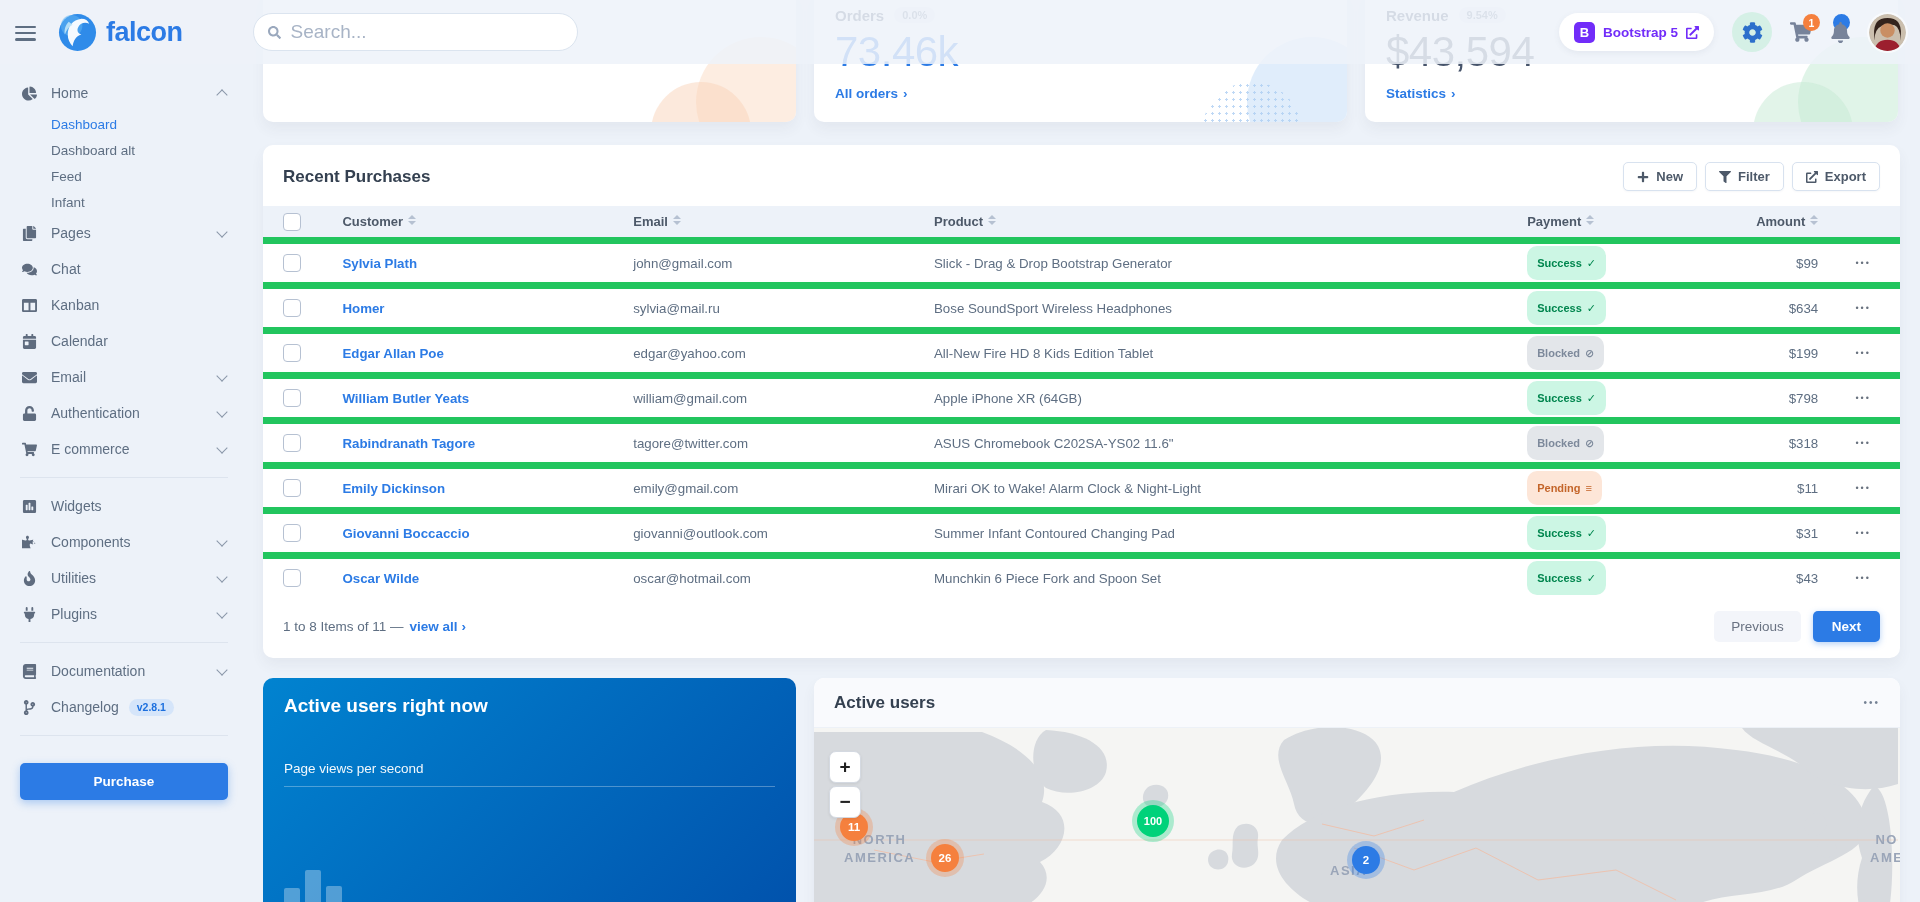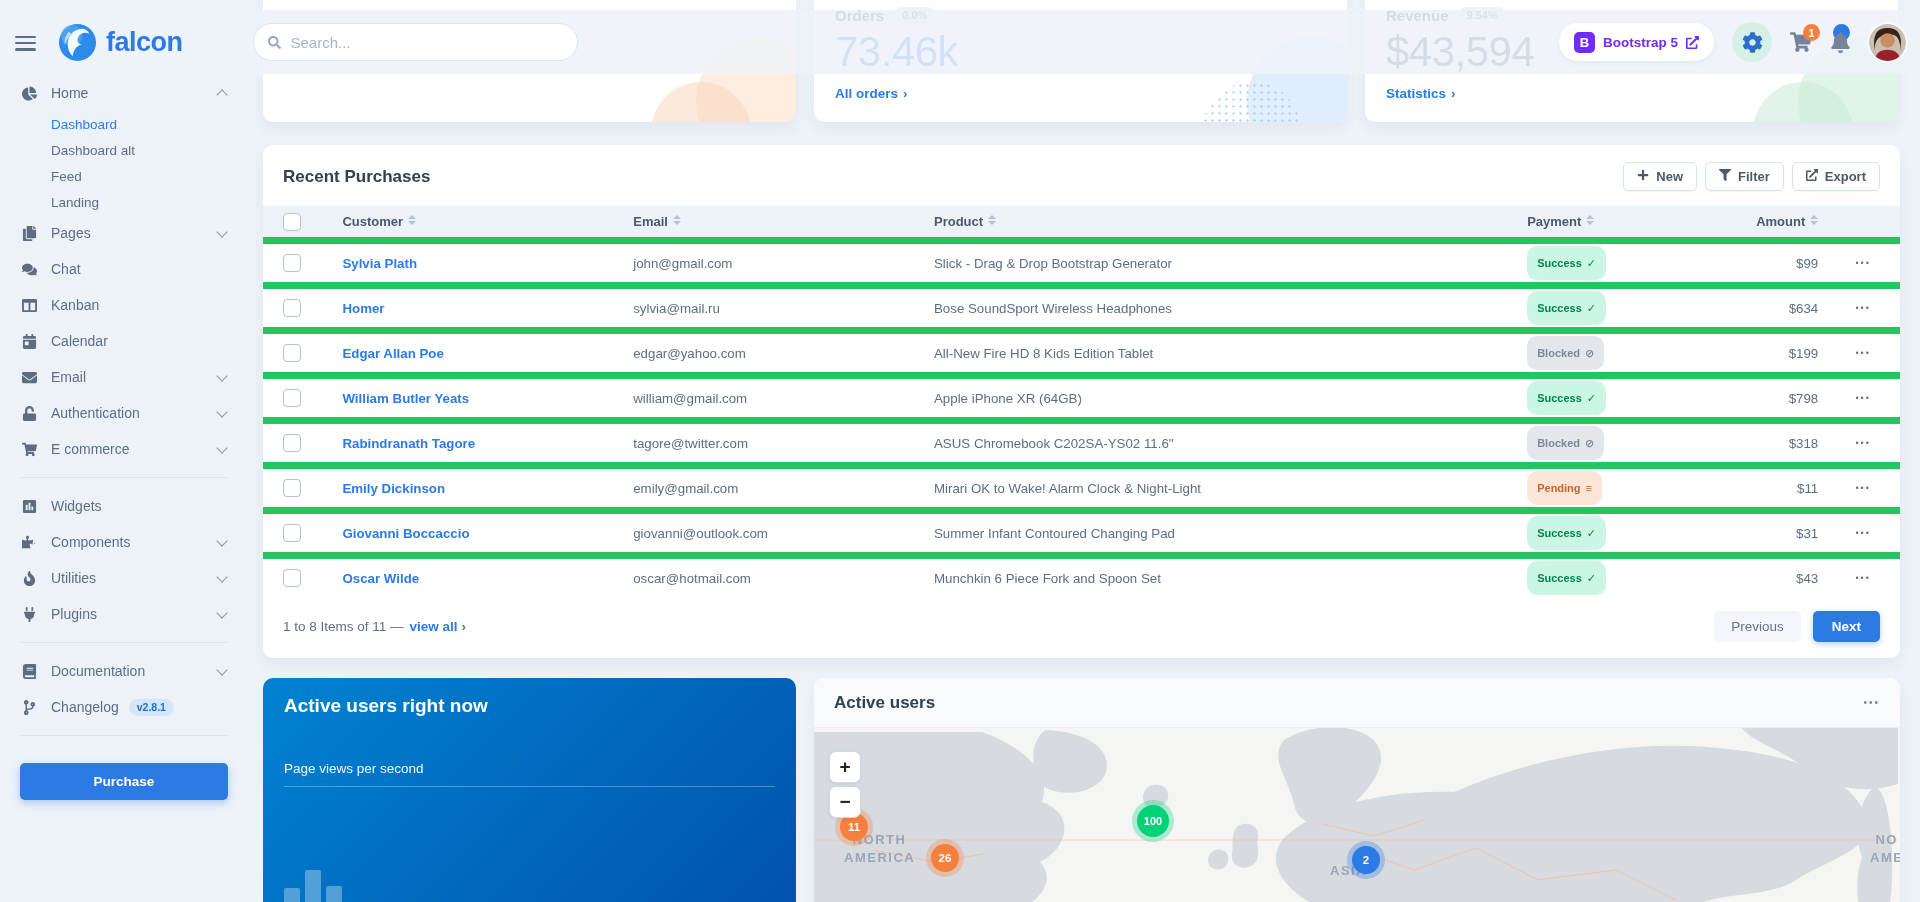--- a/index.html
+++ b/index.html
@@ -1,28 +1,28 @@
 <!DOCTYPE html>
 <html><head>
 <meta charset="utf-8">
 <style>
   html,body{margin:0;padding:0;background:#e3e8f0;}
   body{font-family:"Liberation Sans","DejaVu Sans",sans-serif;color:#344050;}
   .frame{position:relative;width:1920px;height:902px;overflow:hidden;background:#edf2f9;}
 
   
-  .navbar{position:absolute;top:10px;left:0;right:0;height:64px;z-index:40;
+  .navbar{position:absolute;top:0;left:0;right:0;height:64px;z-index:40;
     background:rgba(237,242,249,0.86);display:flex;align-items:center;padding:0 14px 0 15px;box-sizing:border-box;}
   .burger{width:21px;height:15px;display:flex;flex-direction:column;justify-content:space-between;cursor:pointer;margin-top:2px;}
   .burger span{display:block;height:2.6px;border-radius:2px;background:#5e6e82;}
   .brand{display:flex;align-items:center;gap:9px;margin-left:22px;}
   .brand-text{font-size:27px;font-weight:bold;color:#2c7be5;letter-spacing:-0.5px;}
   .searchbox{margin-left:70px;width:325px;height:38px;background:#fff;border:1px solid #dbe4ef;border-radius:19px;
     display:flex;align-items:center;padding:0 14px;box-sizing:border-box;gap:8px;color:#9aa8bd;}
-  .searchbox input{border:none;outline:none;background:transparent;font-size:15px;color:#5e6e82;width:250px;font-family:inherit;}
+  .searchbox input{border:none;outline:none;background:transparent;font-size:19px;color:#5e6e82;width:250px;font-family:inherit;}
   .searchbox input::placeholder{color:#a8b4c6;}
   .nav-right{margin-left:auto;display:flex;align-items:center;gap:18px;}
   .bs-pill{background:#fff;border-radius:19px;height:38px;display:flex;align-items:center;gap:8px;padding:0 15px;
     box-shadow:0 2px 6px rgba(80,90,120,.08);cursor:pointer;}
   .bs-logo{width:21px;height:21px;border-radius:5px;background:#712cf9;color:#fff;font-weight:bold;font-size:13px;
     display:flex;align-items:center;justify-content:center;}
   .bs-pill .bs-text{color:#712cf9;font-size:13.5px;font-weight:bold;}
   .bs-pill svg{color:#712cf9;}
   .gear-wrap{width:40px;height:40px;border-radius:50%;background:#d5f0e6;display:flex;align-items:center;justify-content:center;cursor:pointer;color:#2c6fcb;}
   .cart-wrap,.bell-wrap{position:relative;cursor:pointer;color:#77839a;}
@@ -64,21 +64,21 @@
   .decor2{right:45px;bottom:-60px;width:100px;height:100px;}
   .c1 .decor{background:#fce3d1;opacity:.65;} .c1 .decor2{background:#f9d3ba;opacity:.5;}
   .c2 .decor{background:#d3e6fa;opacity:.7;} .c2 .decor2{background-image:radial-gradient(#aecff3 1.2px,transparent 1.4px);background-size:7px 7px;opacity:.8;}
   .c3 .decor{background:#d5f0e0;opacity:.75;} .c3 .decor2{background:#c5ead4;opacity:.5;}
 
   
   .purchases-card{margin-top:23px;background:#fff;border-radius:10px;box-shadow:0 7px 14px rgba(65,69,88,.06);overflow:hidden;}
   .p-header{display:flex;align-items:center;justify-content:space-between;padding:17px 20px 15px;}
   .p-title{font-size:17px;font-weight:bold;color:#344050;}
   .p-actions{display:flex;gap:8px;}
-  .tool-btn{display:inline-flex;align-items:flex-start;gap:7px;background:#fff;border:1px solid #d8e2ef;border-radius:5px;
+  .tool-btn{display:inline-flex;align-items:center;gap:7px;background:#fff;border:1px solid #d8e2ef;border-radius:5px;
     padding:6px 13px;font-size:13px;font-weight:bold;color:#4d5969;cursor:pointer;box-shadow:0 1px 2px rgba(80,90,120,.05);font-family:inherit;}
   table.p-table{width:100%;border-collapse:collapse;font-size:13.3px;}
   .p-table thead th{background:#edf2f9;height:31px;text-align:left;font-size:13px;font-weight:bold;color:#4d5969;padding:0 8px;}
   .p-table th.col-check{width:46px;padding-left:20px;}
   .p-table th.col-customer{width:294px;}
   .p-table th.col-email{width:300px;}
   .p-table th.col-product{width:628px;}
   .p-table th.col-payment{width:170px;}
   .p-table th.col-amount{width:120px;text-align:right;}
   .p-table th.col-menu{width:62px;}
@@ -475,21 +475,21 @@
             <svg width="15" height="15" viewBox="0 0 544 512" fill="currentColor" style="display:block">
               <path d="M527.79 288H290.5l158.03 158.03c6.04 6.04 15.98 6.53 22.19.68 38.7-36.46 65.32-85.61 73.13-140.83 1.34-9.46-6.51-17.88-16.06-17.88zm-15.83-64.8C503.72 103.74 408.26 8.28 288.8.04 279.68-.59 272 7.1 272 16.24V240h223.77c9.14 0 16.82-7.68 16.19-16.8zM224 288V50.71c0-9.55-8.42-17.4-17.88-16.06C86.99 51.49-4.1 155.6.14 280.37 4.5 408.51 114.83 512 243.03 512c50.4 0 97-16.07 135.26-43.32 7.9-5.63 8.42-17.23 1.57-24.08L224 288z"></path>
             </svg>
           </span>
           <span class="s-label">Home</span>
           <span class="chev up"></span>
         </div>
         <div class="side-child active">Dashboard</div>
         <div class="side-child">Dashboard alt</div>
         <div class="side-child">Feed</div>
-        <div class="side-child">Landing</div>
+        <div class="side-child">Infant</div>
         <div class="side-item">
           <span class="s-icon">
             <svg width="15" height="15" viewBox="0 0 448 512" fill="currentColor" style="display:block">
               <path d="M320 448v40c0 13.255-10.745 24-24 24H24c-13.255 0-24-10.745-24-24V120c0-13.255 10.745-24 24-24h72v296c0 30.879 25.121 56 56 56h168zm0-344V0H152c-13.255 0-24 10.745-24 24v368c0 13.255 10.745 24 24 24h272c13.255 0 24-10.745 24-24V128H344c-13.2 0-24-10.8-24-24zm120.971-31.029L375.029 7.029A24 24 0 0 0 358.059 0H352v96h96v-6.059a24 24 0 0 0-7.029-16.97z"></path>
             </svg>
           </span>
           <span class="s-label">Pages</span>
           <span class="chev down"></span>
         </div>
         <div class="side-item">

